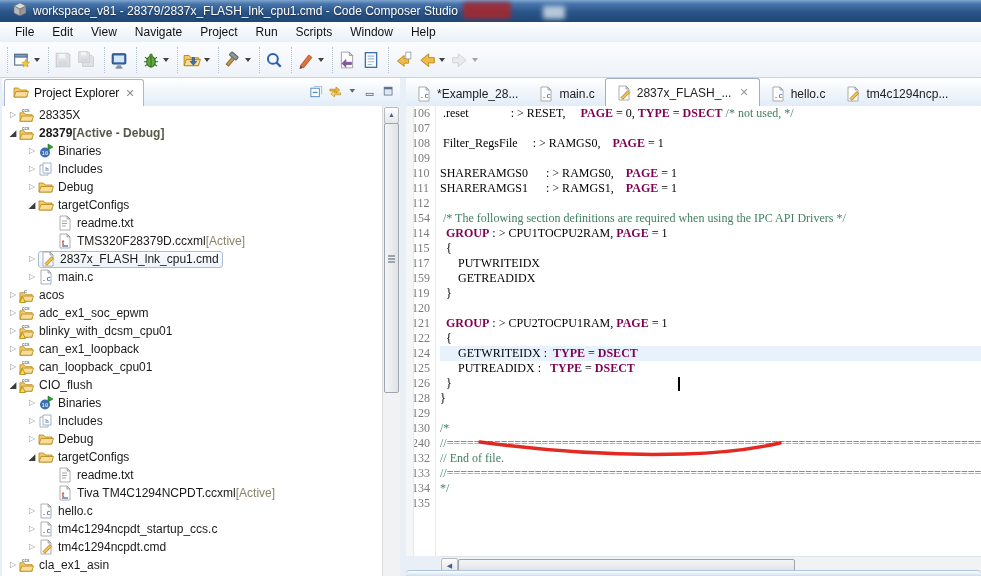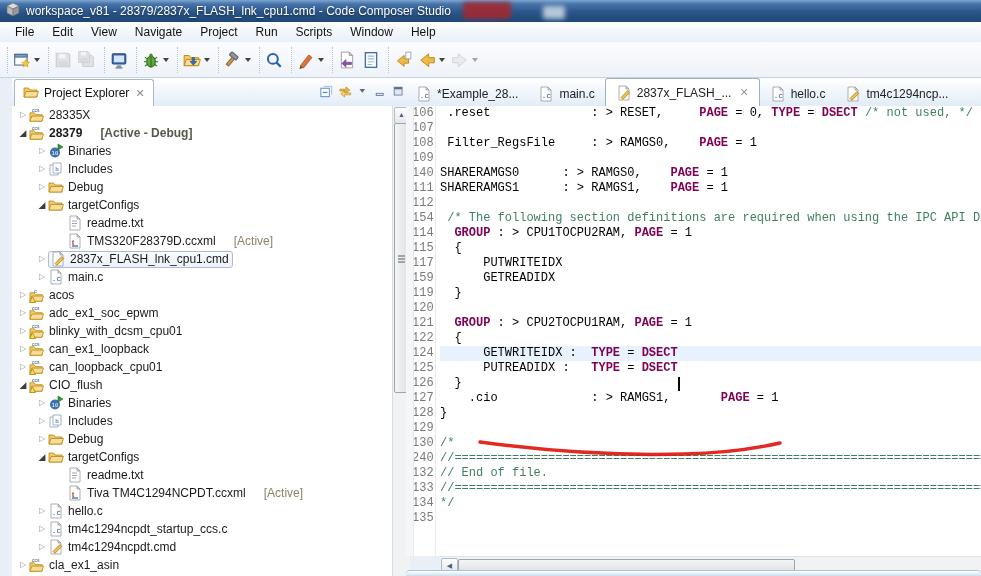--- a/index.html
+++ b/index.html
@@ -2,80 +2,80 @@
 <html><head>
 <meta charset="utf-8">
 <style>
   html,body{margin:0;padding:0;}
   body{width:981px;height:576px;overflow:hidden;position:relative;
        font-family:"Liberation Sans",sans-serif;font-size:12px;color:#1a1a1a;
        background:#e8eff7;}
   
   .titlebar{position:absolute;left:0;top:0;right:0;height:22px;
     background:linear-gradient(180deg,#7fa6cf 0%,#4674ab 18%,#2a5589 55%,#1f4776 100%);
-    display:flex;align-items:center;padding-left:5px;box-sizing:border-box;}
+    display:flex;align-items:center;padding-left:12px;box-sizing:border-box;}
   .titlebar .ttl{color:#fff;font-size:12px;margin-left:5px;text-shadow:0 1px 2px rgba(0,0,0,.5);white-space:nowrap;}
   .blob-red{position:absolute;left:463px;top:2px;width:48px;height:17px;background:#a8262b;border-radius:3px;filter:blur(2px);opacity:.85;}
   .blob-white{position:absolute;left:543px;top:6px;width:22px;height:13px;background:#d9e4ef;border-radius:2px;filter:blur(2.5px);opacity:.8;}
   
   .menubar{position:absolute;left:0;top:22px;right:0;height:20px;
     background:linear-gradient(180deg,#fdfeff,#e9f0f8);border-bottom:1px solid #d3dde9;
     display:flex;align-items:center;padding-left:6px;}
   .mitem{padding:2px 9px;color:#111;cursor:default;}
   
   .toolbar{position:absolute;left:0;top:42px;right:0;height:35px;
     background:linear-gradient(180deg,#fbfcfe,#eef3f9);border-bottom:1px solid #c6d3e2;
     display:flex;align-items:center;padding-left:4px;}
   .tgroup{display:flex;align-items:center;height:26px;padding:0 2px;border-left:1px dotted #b6c2d0;margin-left:3px;}
   .tbtn{display:flex;align-items:center;height:24px;padding:0 3px;border-radius:3px;}
   .tbtn svg{display:block;}
   .tbtn.dis{opacity:.45;filter:grayscale(.6);}
   .dd{width:0;height:0;border-left:3.5px solid transparent;border-right:3.5px solid transparent;border-top:4px solid #404040;margin-left:3px;}
   
   .main{position:absolute;left:0;top:77px;right:0;bottom:0;}
-  .explorer{position:absolute;left:12px;top:1px;width:398px;bottom:0;}
+  .explorer{position:absolute;left:2px;top:1px;width:398px;bottom:0;}
   .pheader{position:absolute;left:0;top:0;right:0;height:28px;
     background:linear-gradient(180deg,#ffffff,#e2ecf7);border-bottom:1px solid #b9c6d6;
     display:flex;align-items:flex-end;}
   .ptab{display:flex;align-items:center;height:26px;padding:0 8px;background:#fff;
     border:1px solid #a9b8ca;border-bottom:none;border-radius:3px 3px 0 0;margin-left:2px;}
   .ptab .lbl{margin:0 6px 0 5px;color:#111;}
   .pclose{color:#8a8a8a;font-size:11px;cursor:default;}
   .phicons{margin-left:auto;display:flex;align-items:center;gap:4px;padding:0 4px 4px 0;}
   .phicons span{display:block;}
   .tree{position:absolute;left:0;top:28px;right:17px;bottom:0;background:#fff;overflow:hidden;}
   .trow{display:flex;align-items:center;height:18px;white-space:nowrap;}
   .tw{width:12px;flex:0 0 12px;text-align:center;font-size:8px;color:#9a9a9a;line-height:18px;}
   .tw.exp{color:#3c3c3c;font-size:9px;}
   .ticon{width:16px;height:16px;flex:0 0 16px;margin-right:4px;position:relative;}
   .ticon svg{position:absolute;left:0;top:0;}
   .tlabel{color:#1a1a1a;}
   .tlabel.b{font-weight:bold;}
-  .tdec{color:#8c8468;margin-left:18px;}
+  .tdec{color:#8c8468;margin-left:0;}
   .tdec.b{font-weight:bold;color:#55584a;}
   .selwrap{display:flex;align-items:center;border:1px solid #a9bed6;border-radius:3px;
     background:linear-gradient(180deg,#fafcfe,#edf3fa);padding:0 3px 0 1px;height:17px;box-sizing:border-box;}
   
   .vscroll{position:absolute;right:0;top:28px;width:17px;bottom:0;background:#f1f2f4;border-left:1px solid #d8dce1;}
   .sbtn{position:absolute;left:1px;right:1px;height:15px;background:linear-gradient(180deg,#fdfdfd,#e4e7ea);
     border:1px solid #b4bac1;border-radius:2px;text-align:center;font-size:7px;color:#4d6185;line-height:14px;}
   .vthumb{position:absolute;left:1px;right:1px;top:17px;height:268px;
     background:linear-gradient(90deg,#f4f5f6,#dfe2e6);border:1px solid #9da4ac;border-radius:2px;}
   .vgrip{position:absolute;left:3px;right:3px;top:50%;height:1.5px;background:#9da4ac;box-shadow:0 -3px 0 #9da4ac,0 3px 0 #9da4ac;}
   
   .editor{position:absolute;left:406px;right:0;top:1px;bottom:0;}
   .tabbar{position:absolute;left:0;top:0;right:0;height:28px;
     background:linear-gradient(180deg,#ffffff,#e2ecf7);border-bottom:1px solid #b9c6d6;
     display:flex;align-items:flex-end;}
   .etab{display:flex;align-items:center;height:25px;padding:0 10px;color:#222;}
   .etab .ticon{margin-right:5px;}
   .etab.active{background:#fff;border:1px solid #9fb0c4;border-bottom:none;border-radius:3px 3px 0 0;height:27px;}
   .etclose{color:#9a9a9a;font-size:11px;margin-left:8px;}
   .codearea{position:absolute;left:0;top:28px;right:0;height:450px;background:#fff;overflow:hidden;}
-  .cl{display:flex;height:15px;font-family:Liberation Mono, monospace;font-size:12px;line-height:15px;}
+  .cl{display:flex;height:15px;font-family:Liberation Serif, serif;font-size:12px;line-height:15px;}
   .cl.cur{background:linear-gradient(90deg,#ffffff 0,#ffffff 34px,#e7f2fd 34px);}
   .ln{flex:0 0 34px;box-sizing:border-box;padding-left:6px;color:#7a7a7a;}
   .ct{white-space:pre;flex:1;overflow:hidden;}
   .sp{color:#000;}
   .sk{color:#7f0055;font-weight:bold;}
   .sm{color:#3f7f5f;}
   .rulerstrip{position:absolute;left:0;top:0;bottom:0;width:7px;background:#f5f6f7;border-right:1px solid #e7e9ec;}
   .gutline{position:absolute;left:29px;top:0;bottom:0;width:1px;background:#e6ebf0;}
   .caret{position:absolute;width:1.4px;height:14px;background:#000;}
   .marker-svg{position:absolute;left:0;top:0;pointer-events:none;}
@@ -711,21 +711,21 @@
           </div>
           <div class="cl">
             <span class="ln">108</span>
             <span class="ct"><span class="sp"> Filter_RegsFile     : &gt; RAMGS0,    </span><span class="sk">PAGE</span><span class="sp"> = 1</span></span>
           </div>
           <div class="cl">
             <span class="ln">109</span>
             <span class="ct"></span>
           </div>
           <div class="cl">
-            <span class="ln">140</span>
+            <span class="ln">110</span>
             <span class="ct"><span class="sp">SHARERAMGS0      : &gt; RAMGS0,    </span><span class="sk">PAGE</span><span class="sp"> = 1</span></span>
           </div>
           <div class="cl">
             <span class="ln">111</span>
             <span class="ct"><span class="sp">SHARERAMGS1      : &gt; RAMGS1,    </span><span class="sk">PAGE</span><span class="sp"> = 1</span></span>
           </div>
           <div class="cl">
             <span class="ln">112</span>
             <span class="ct"></span>
           </div>
@@ -769,24 +769,20 @@
             <span class="ln">124</span>
             <span class="ct"><span class="sp">      GETWRITEIDX :  </span><span class="sk">TYPE</span><span class="sp"> = </span><span class="sk">DSECT</span></span>
           </div>
           <div class="cl">
             <span class="ln">125</span>
             <span class="ct"><span class="sp">      PUTREADIDX :   </span><span class="sk">TYPE</span><span class="sp"> = </span><span class="sk">DSECT</span></span>
           </div>
           <div class="cl">
             <span class="ln">126</span>
             <span class="ct"><span class="sp">  }</span></span>
-          </div>
-          <div class="cl">
-            <span class="ln">127</span>
-            <span class="ct"><span class="sp">    .cio             : &gt; RAMGS1,       </span><span class="sk">PAGE</span><span class="sp"> = 1</span></span>
           </div>
           <div class="cl">
             <span class="ln">128</span>
             <span class="ct"><span class="sp">}</span></span>
           </div>
           <div class="cl">
             <span class="ln">129</span>
             <span class="ct"></span>
           </div>
           <div class="cl">

